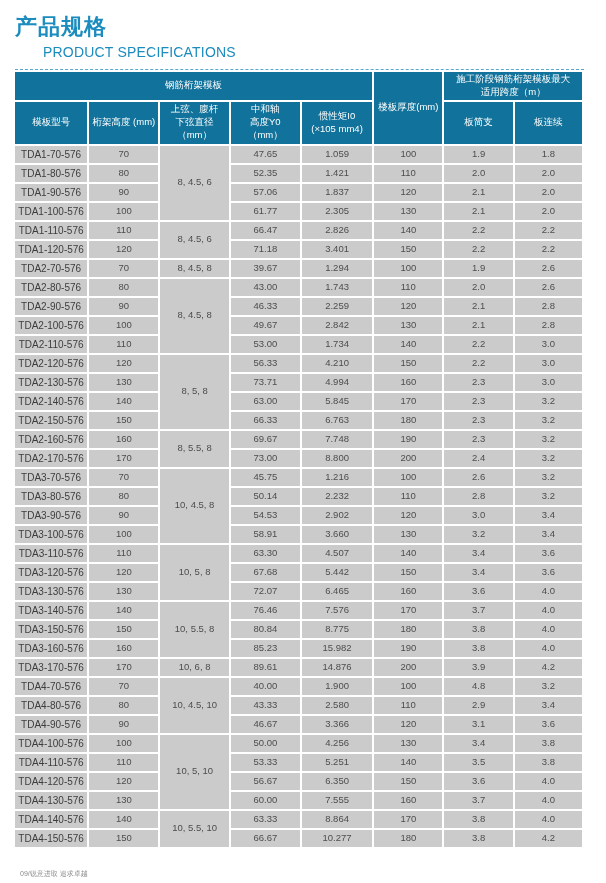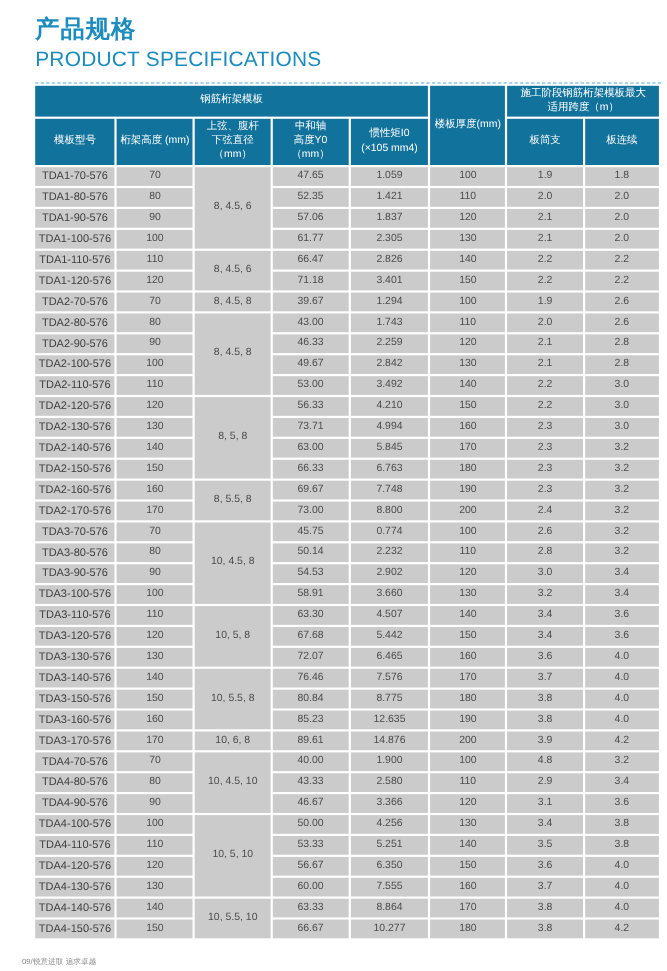--- a/index.html
+++ b/index.html
@@ -9,34 +9,35 @@
     height: 883px;
     background: #ffffff;
     font-family: "Liberation Sans", sans-serif;
     overflow: hidden;
   }
   .page {
     position: relative;
     width: 606px;
     height: 883px;
     box-sizing: border-box;
-    padding: 10px 17px 0 32px;
+    padding: 10px 17px 0 15px;
   }
   .title-zh {
     font-size: 22px;
     font-weight: bold;
     color: #1B8CBD;
     letter-spacing: 1px;
     margin-top: 2px;
   }
   .title-en {
-    font-size: 19px;
+    font-size: 14px;
     color: #1B8CBD;
     margin-top: 2px;
     letter-spacing: 0.2px;
+    margin-left: 28px;
   }
   .divider {
     border-top: 1px dashed #56A8CC;
     margin-top: 9px;
     width: 569px;
   }
   .caption {
     font-size: 11px;
     color: #3E3E3E;
     margin: 9px 0 5px 0;
@@ -226,21 +227,21 @@
           <td>49.67</td>
           <td>2.842</td>
           <td>130</td>
           <td>2.1</td>
           <td>2.8</td>
         </tr>
         <tr>
           <td class="model">TDA2-110-576</td>
           <td>110</td>
           <td>53.00</td>
-          <td>3.492</td>
+          <td>1.734</td>
           <td>140</td>
           <td>2.2</td>
           <td>3.0</td>
         </tr>
         <tr>
           <td class="model">TDA2-120-576</td>
           <td>120</td>
           <td class="dia" rowspan="4">8, 5, 8</td>
           <td>56.33</td>
           <td>4.210</td>
@@ -292,21 +293,21 @@
           <td>8.800</td>
           <td>200</td>
           <td>2.4</td>
           <td>3.2</td>
         </tr>
         <tr>
           <td class="model">TDA3-70-576</td>
           <td>70</td>
           <td class="dia" rowspan="4">10, 4.5, 8</td>
           <td>45.75</td>
-          <td>0.774</td>
+          <td>1.216</td>
           <td>100</td>
           <td>2.6</td>
           <td>3.2</td>
         </tr>
         <tr>
           <td class="model">TDA3-80-576</td>
           <td>80</td>
           <td>50.14</td>
           <td>2.232</td>
           <td>110</td>
@@ -375,21 +376,21 @@
           <td>80.84</td>
           <td>8.775</td>
           <td>180</td>
           <td>3.8</td>
           <td>4.0</td>
         </tr>
         <tr>
           <td class="model">TDA3-160-576</td>
           <td>160</td>
           <td>85.23</td>
-          <td>12.635</td>
+          <td>15.982</td>
           <td>190</td>
           <td>3.8</td>
           <td>4.0</td>
         </tr>
         <tr>
           <td class="model">TDA3-170-576</td>
           <td>170</td>
           <td class="dia" rowspan="1">10, 6, 8</td>
           <td>89.61</td>
           <td>14.876</td>

